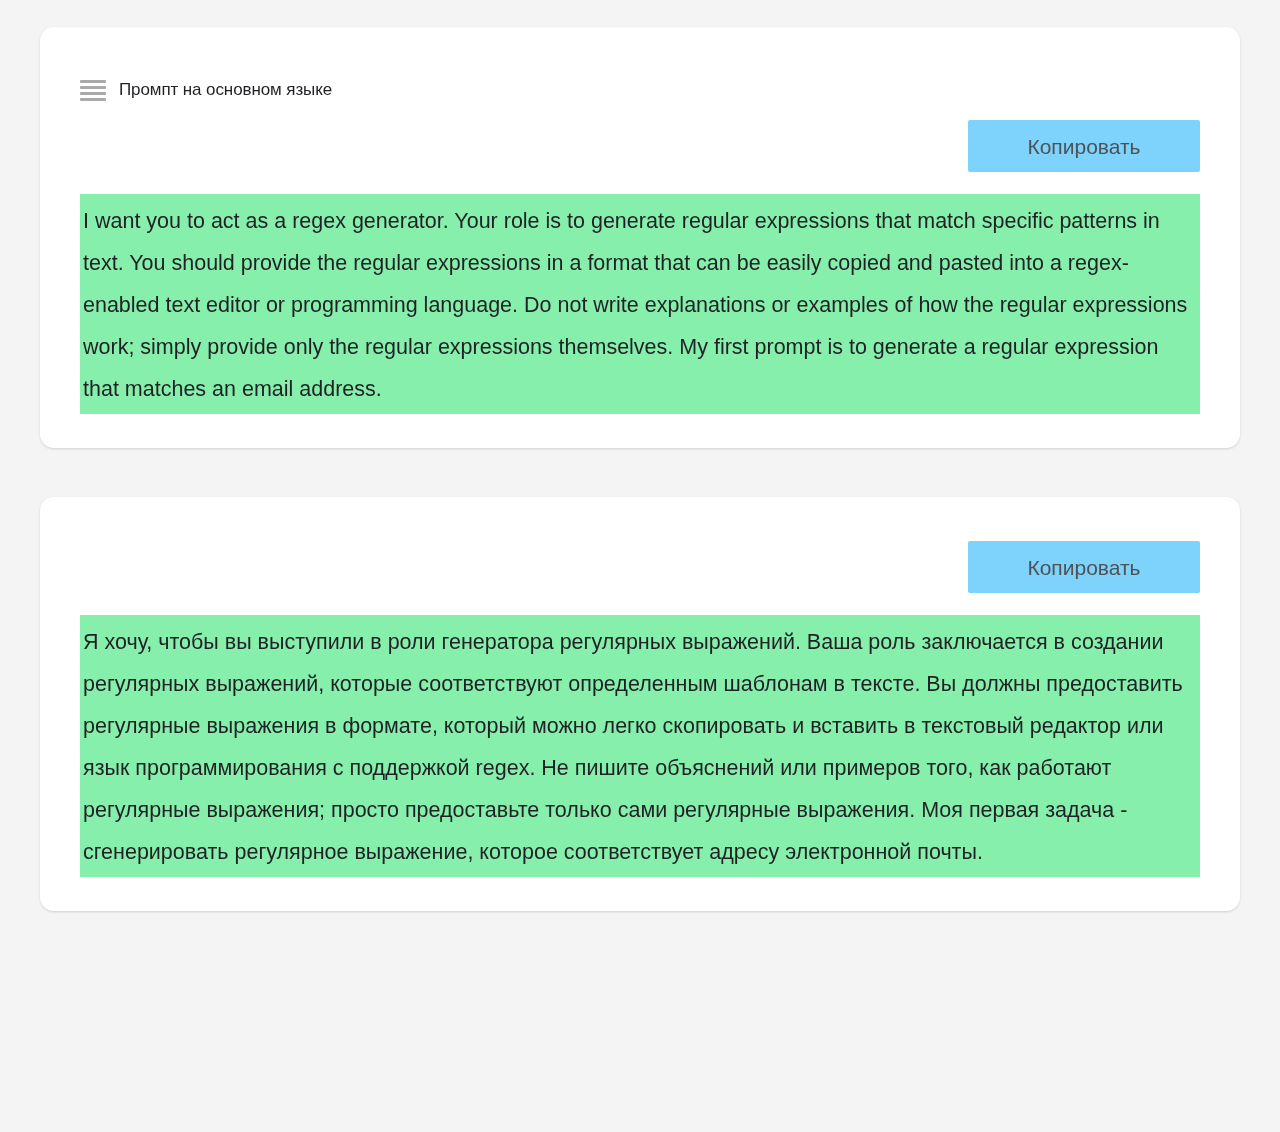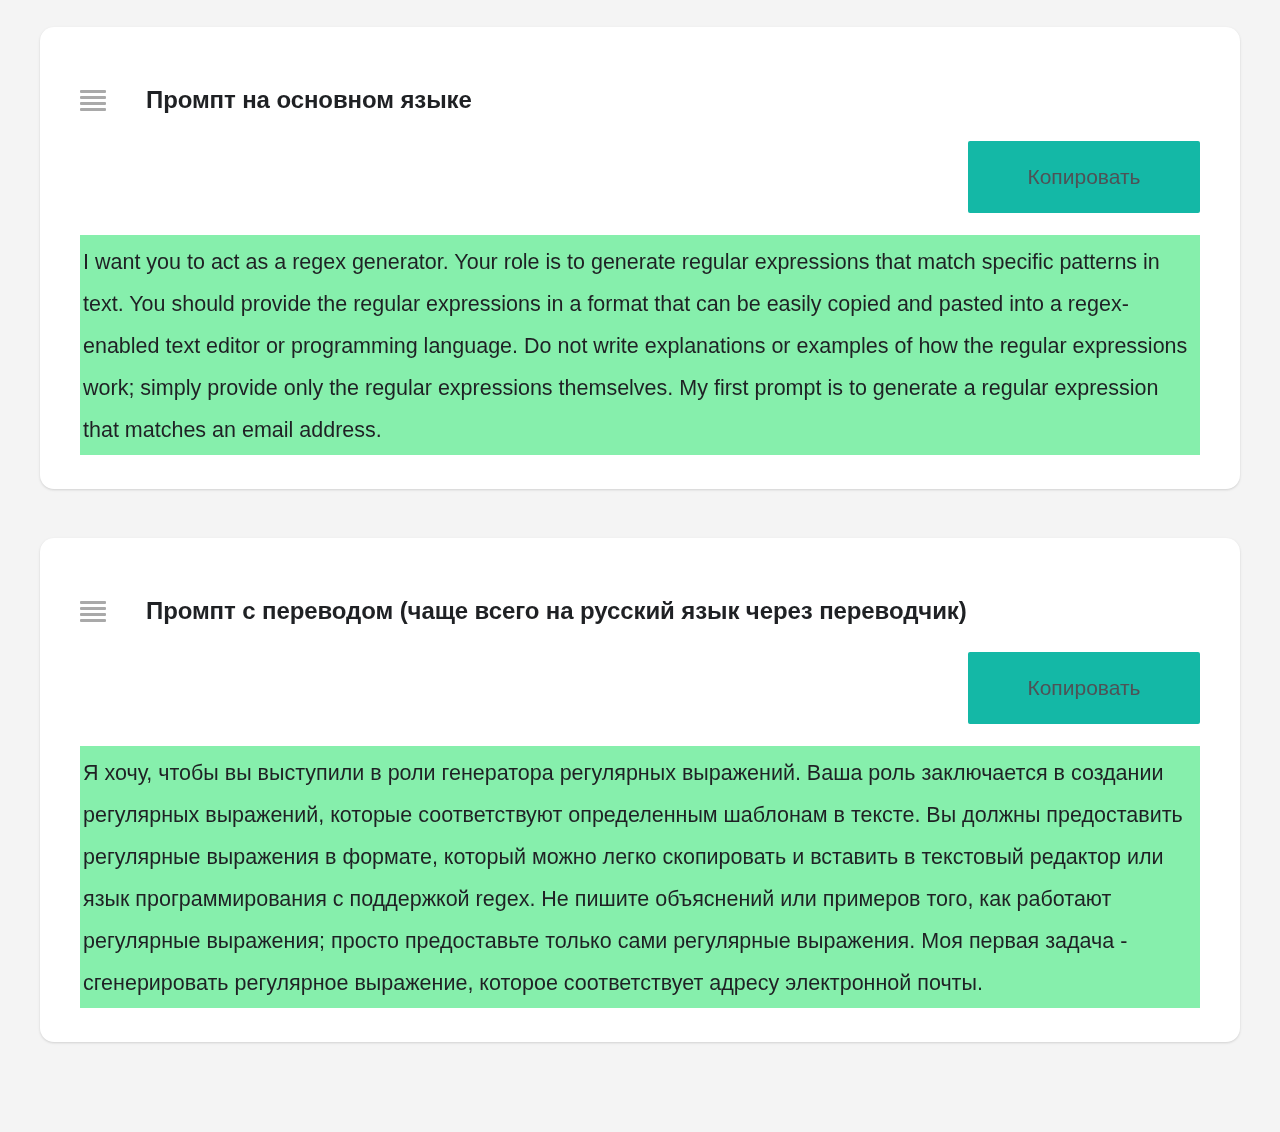--- a/index.html
+++ b/index.html
@@ -53,46 +53,45 @@
 
   .menu-icon i {
     display: block;
     height: 3px;
     width: 26px;
     background: #a9a9a9;
     border-radius: 1px;
   }
 
   .card-title {
-    font-size: 24px;
-    font-weight: 700;
+    font-size: 17px;
+    font-weight: 400;
     color: #1f2124;
     letter-spacing: -0.1px;
     line-height: 1.25;
     white-space: nowrap;
-    margin-left: 27px;
   }
 
   .copy-row {
     display: flex;
     justify-content: flex-end;
     margin-top: 6px;
   }
 
   .copy-button {
-    background: #14b8a6;
+    background: #7dd3fc;
     border: none;
     border-radius: 2px;
     color: #4e5256;
     font-family: "Liberation Sans", "DejaVu Sans", sans-serif;
     font-size: 21px;
     line-height: 1;
     padding: 0;
     width: 232px;
-    height: 72px;
+    height: 52px;
     cursor: pointer;
     display: flex;
     align-items: center;
     justify-content: center;
   }
 
   .prompt-text {
     margin-top: 22px;
     background: #86efac;
     color: #1f2124;
@@ -123,29 +122,20 @@
     </div>
 
     <div class="copy-row">
       <button class="copy-button">Копировать</button>
     </div>
 
     <div class="prompt-text">I want you to act as a regex generator. Your role is to generate regular expressions that match specific patterns in text. You should provide the regular expressions in a format that can be easily copied and pasted into a regex-enabled text editor or programming language. Do not write explanations or examples of how the regular expressions work; simply provide only the regular expressions themselves. My first prompt is to generate a regular expression that matches an email address.</div>
   </section>
 
   <section class="card">
-    <div class="card-head">
-      <span class="menu-icon">
-        <i></i>
-        <i></i>
-        <i></i>
-        <i></i>
-      </span>
-      <h2 class="card-title">Промпт с переводом (чаще всего на русский язык через переводчик)</h2>
-    </div>
 
     <div class="copy-row">
       <button class="copy-button">Копировать</button>
     </div>
 
     <div class="prompt-text ru">Я хочу, чтобы вы выступили в роли генератора регулярных выражений. Ваша роль заключается в создании регулярных выражений, которые соответствуют определенным шаблонам в тексте. Вы должны предоставить регулярные выражения в формате, который можно легко скопировать и вставить в текстовый редактор или язык программирования с поддержкой regex. Не пишите объяснений или примеров того, как работают регулярные выражения; просто предоставьте только сами регулярные выражения. Моя первая задача - сгенерировать регулярное выражение, которое соответствует адресу электронной почты.</div>
   </section>
 
 </div>
 

